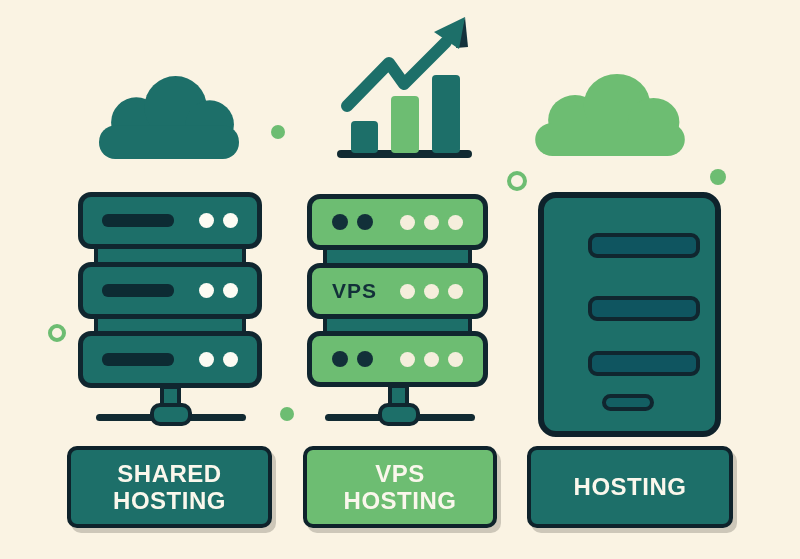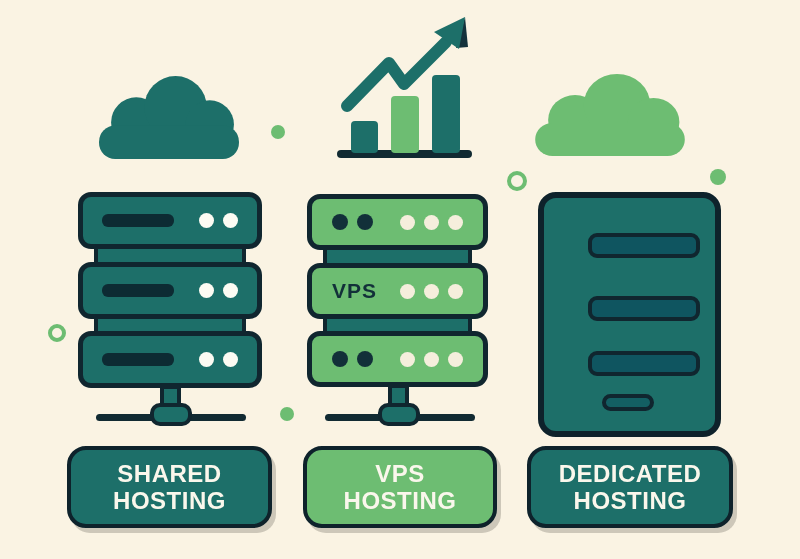--- a/index.html
+++ b/index.html
@@ -57,21 +57,21 @@
   
   .tower{position:absolute;left:538px;top:192px;width:183px;height:245px;background:#1d6f69;
          border:6px solid #0e222b;border-radius:18px;}
   .tslot{position:absolute;background:#0f5560;border:4px solid #10262f;border-radius:9px;
          left:44px;width:112px;height:25px;}
   .ts1{top:35px;}.ts2{top:98px;}.ts3{top:153px;}
   .tpill{position:absolute;left:58px;top:196px;width:52px;height:17px;background:#135f63;
          border:4px solid #10262f;border-radius:9px;}
 
   
-  .label{position:absolute;top:446px;height:82px;border:4px solid #0e222b;border-radius:19px;
+  .label{position:absolute;top:446px;height:82px;border:4px solid #0e222b;border-radius:10px;
          display:flex;flex-direction:column;align-items:center;justify-content:center;
          font-weight:bold;font-size:24px;line-height:1.13;letter-spacing:.5px;color:#faf7ec;
          text-align:center;box-shadow:4px 5px 0 rgba(90,86,74,.28);}
   .label-shared{left:67px;width:205px;background:#1d6f69;}
   .label-vps{left:303px;width:194px;background:#6dbd72;}
   .label-dedicated{left:527px;width:206px;background:#1d6f69;}
 </style>
 </head>
 <body>
 
@@ -185,17 +185,16 @@
   </svg>
 
   <div class="tower">
     <span class="tslot ts1"></span>
     <span class="tslot ts2"></span>
     <span class="tslot ts3"></span>
     <span class="tpill"></span>
   </div>
 
   <div class="label label-dedicated">
-    <span>DEDICATED</span>
     <span>HOSTING</span>
   </div>
 
 </div>
 
 </body></html>

